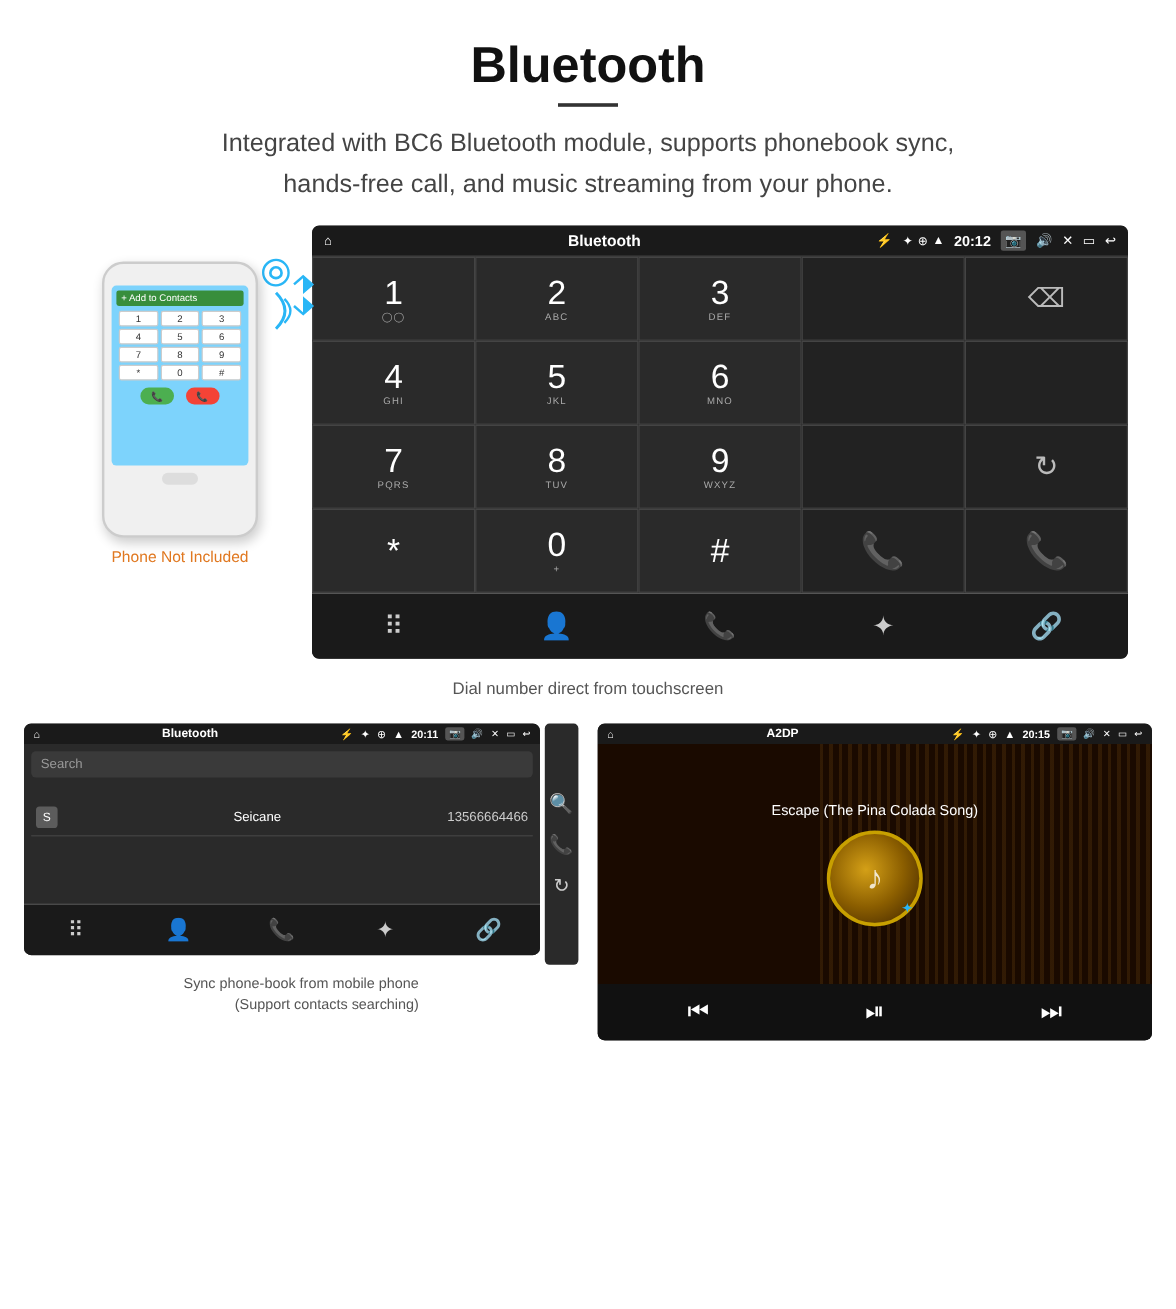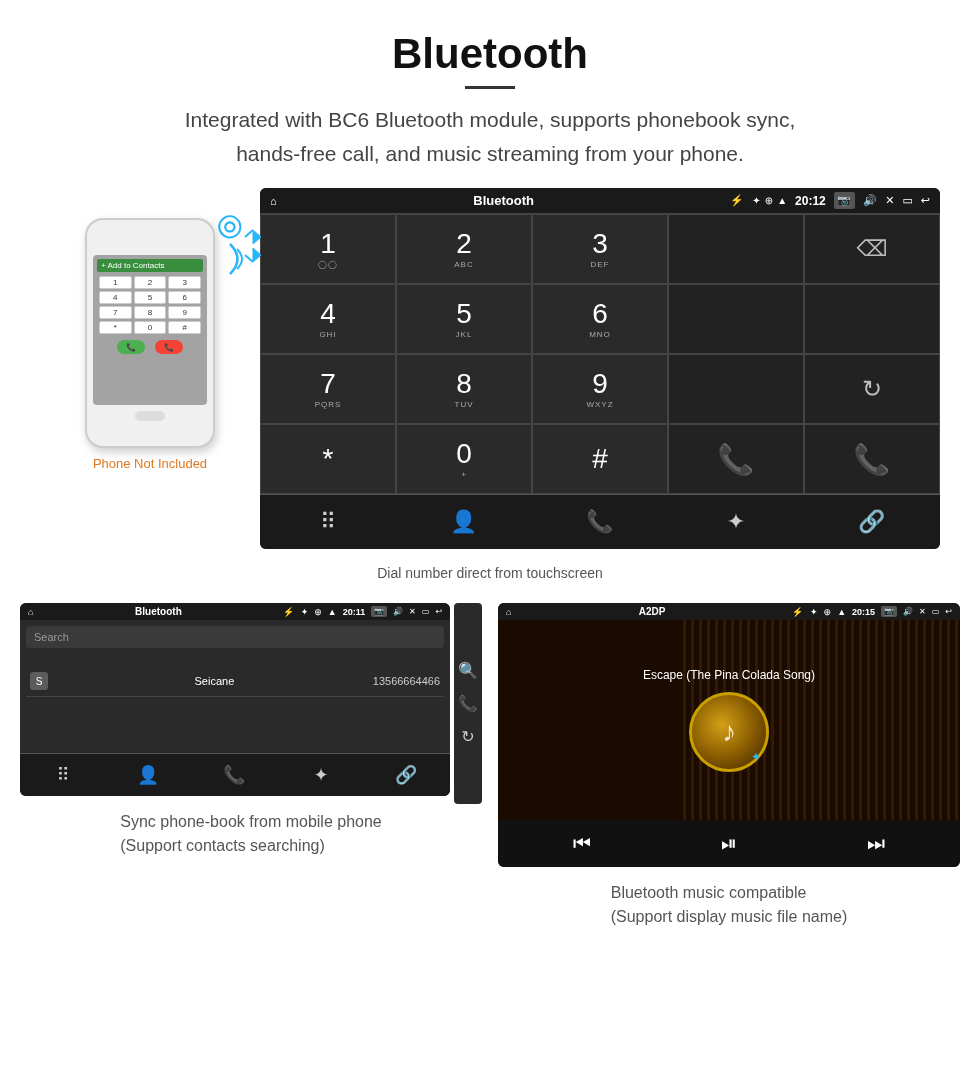--- a/index.html
+++ b/index.html
@@ -72,22 +72,22 @@
       height: 230px;
       background: #f0f0f0;
       border-radius: 18px;
       border: 2px solid #ccc;
       margin: 0 auto;
       position: relative;
       overflow: hidden;
       box-shadow: 2px 4px 10px rgba(0,0,0,0.2);
     }
     .phone-screen {
-      background: #a3a3a3;
-      margin: 35px 6px 6px;
+      background: #7dd3fc;
+      margin: 18px 6px 6px;
       height: 150px;
       border-radius: 4px;
       font-size: 9px;
       color: #333;
       padding: 4px;
     }
     .phone-screen-header {
       background: #388e3c;
       color: #fff;
       font-size: 8px;
@@ -363,22 +363,22 @@
       align-items: center;
       padding: 12px 10px;
     }
     .music-ctrl {
       color: #fff;
       font-size: 20px;
       cursor: pointer;
     }
 
     .panel-caption {
-      text-align: left;
-      font-size: 16px;
+      text-align: right;
+      font-size: 12px;
       color: #555;
       line-height: 1.5;
       margin-top: 6px;
     }
   </style>
 </head>
 <body>
 
 <div class="page-header">
   <h1 class="page-title">Bluetooth</h1>
@@ -615,19 +615,16 @@
               <span class="music-bt-overlay">✦</span>
             </div>
           </div>
         </div>
         <div class="music-controls-bar">
           <div class="music-ctrl">⏮</div>
           <div class="music-ctrl">⏯</div>
           <div class="music-ctrl">⏭</div>
         </div>
       </div>
-      <p class="panel-caption">
-        <span>Bluetooth music compatible<br>(Support display music file name)</span>
-      </p>
     </div>
 
   </div>
 </div>
 
 </body></html>

